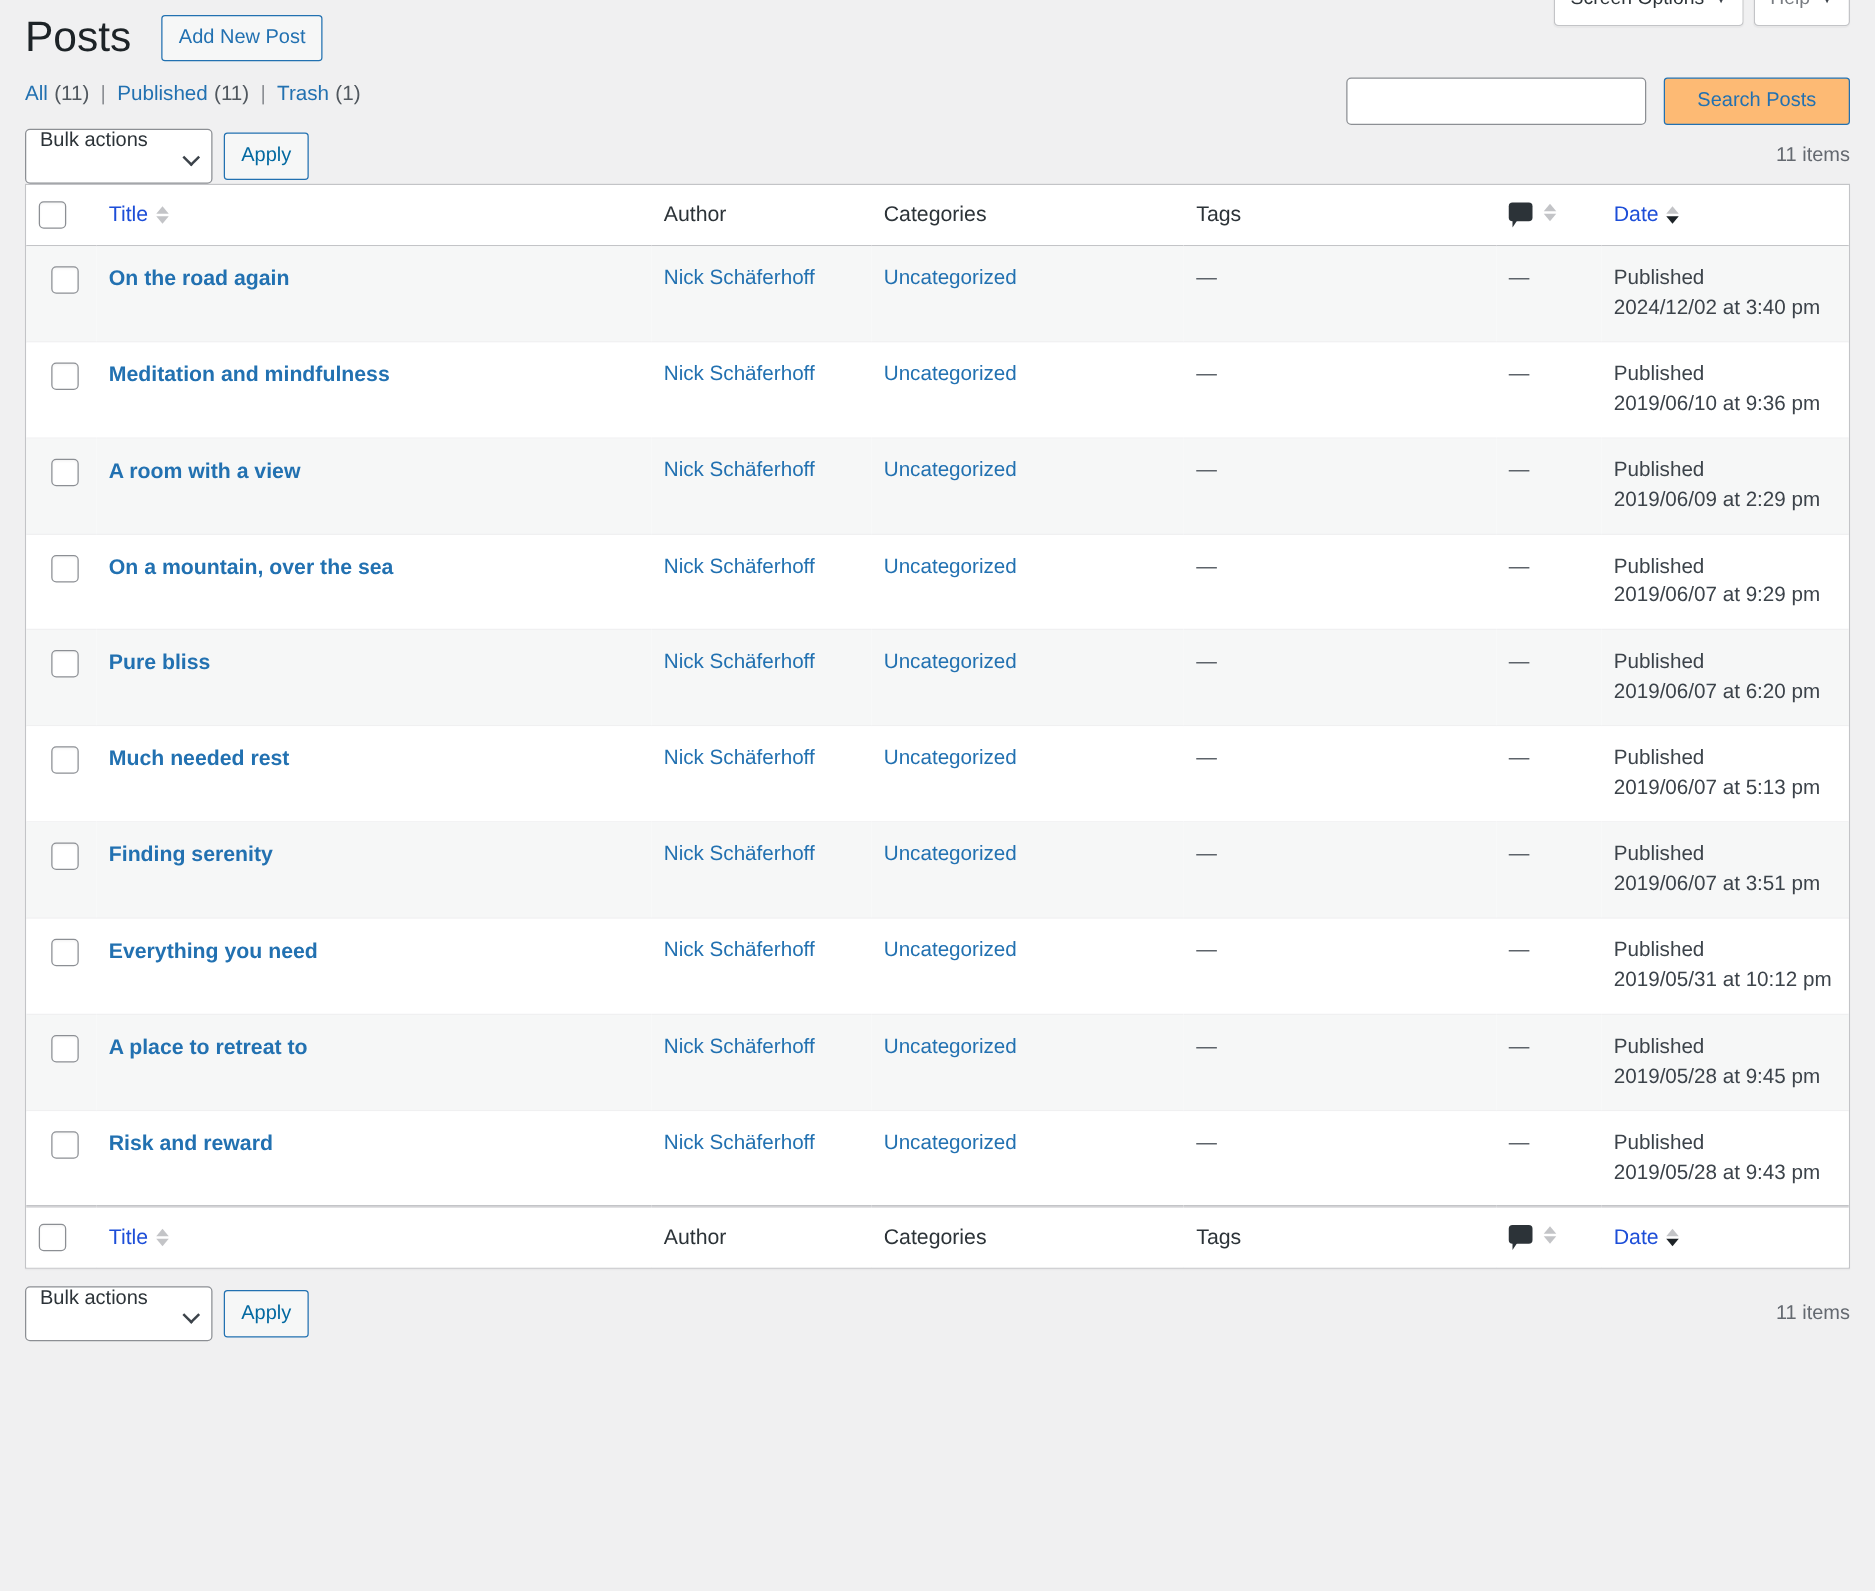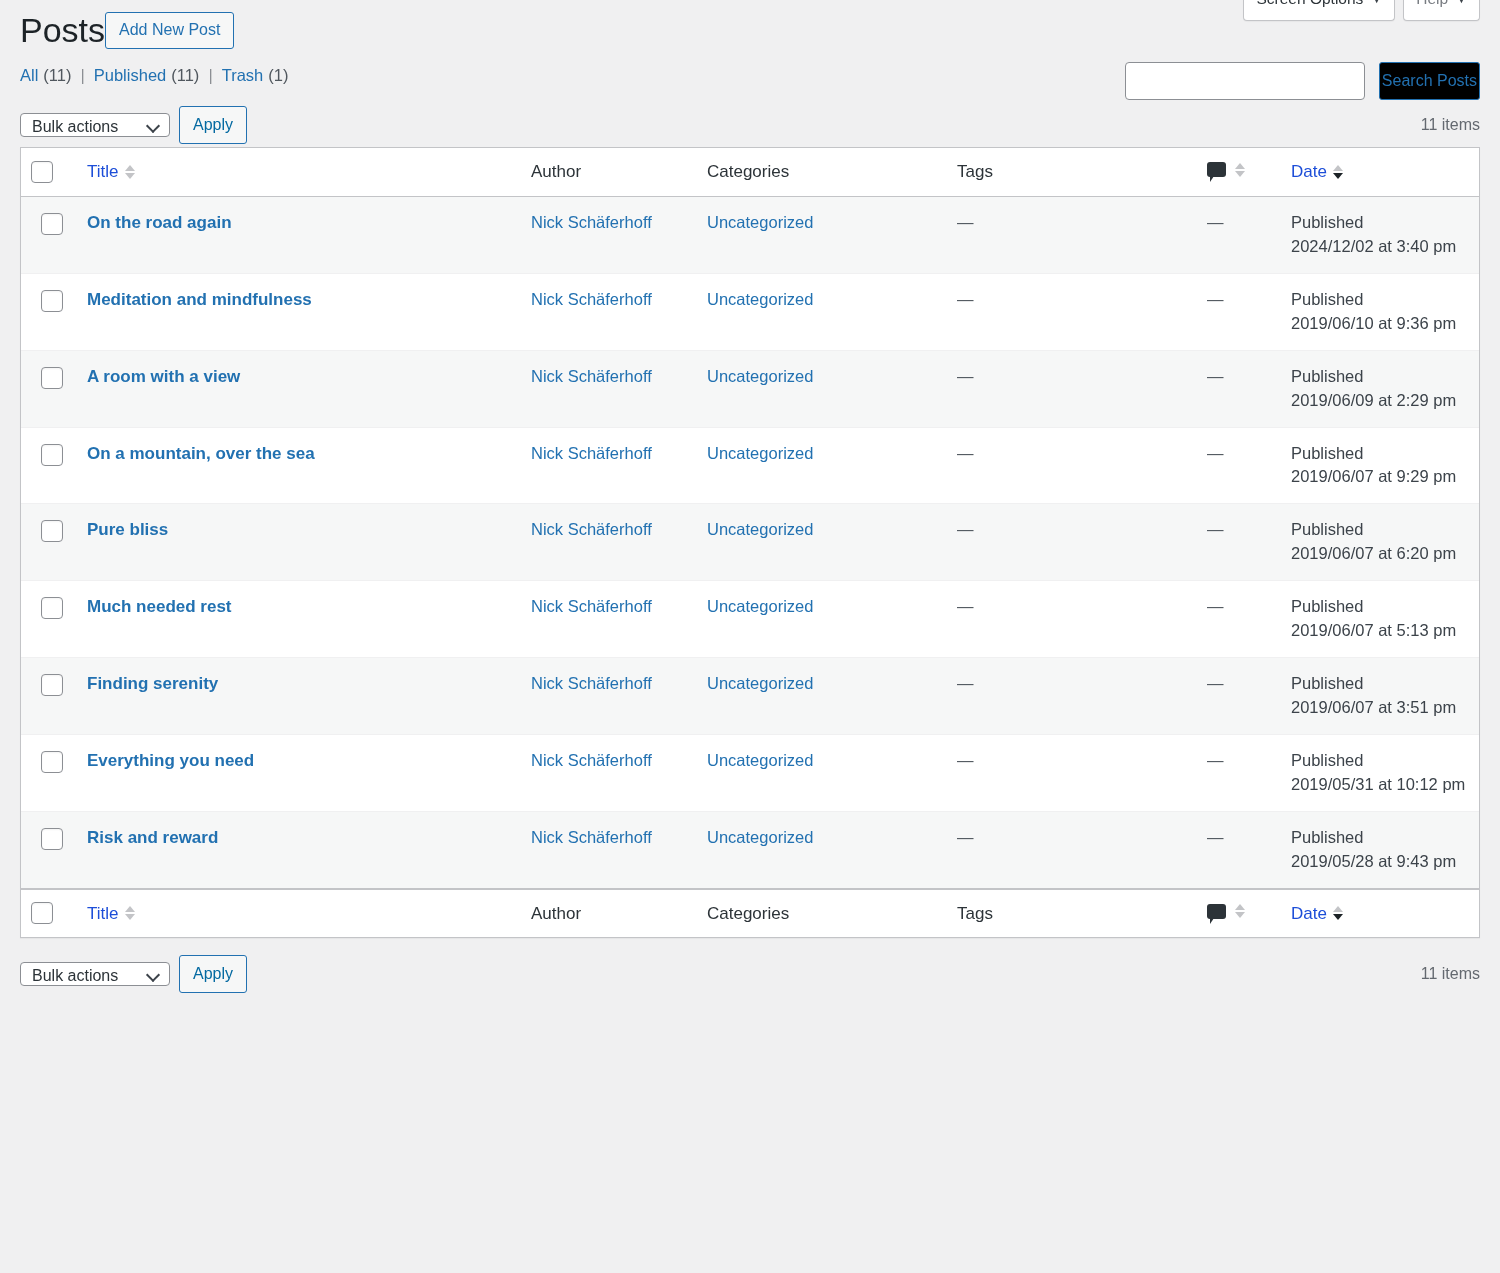--- a/index.html
+++ b/index.html
@@ -30,21 +30,21 @@
     box-shadow: 0 1px 1px rgba(0,0,0,.04);
     cursor: pointer;
   }
   .meta-btn .caret { font-size: 11px; color: #3c434a; }
   .meta-btn.help { color: #787c82; }
 
   
   .wrap { padding: 0 20px; position: relative; }
 
   .title-row {
-    display: flex; align-items: center; gap: 0;
+    display: flex; align-items: center; gap: 24px;
     padding-top: 8px;
   }
   h1.page-title {
     font-size: 34px;
     font-weight: 400;
     color: #1d2327;
     margin: 0;
     line-height: 1.3;
   }
   .add-new {
@@ -84,50 +84,50 @@
     border-radius: 4px;
     background: #fff;
     padding: 0 10px;
     font-size: 16px;
     color: #2c3338;
     font-family: "Liberation Sans", sans-serif;
     box-shadow: 0 0 0 transparent;
   }
   .search-submit {
     height: 38px;
-    background: #000000;
+    background: #fdba74;
     border: 1px solid #2271b1;
     border-radius: 3px;
     color: #2271b1;
     font-size: 16px;
-    padding: 0 2px;
+    padding: 0 26px;
     cursor: pointer;
     font-family: "Liberation Sans", sans-serif;
     white-space: nowrap;
   }
 
   
   .tablenav {
     display: flex; align-items: center;
     margin-top: 18px;
     height: 44px;
     position: relative;
   }
   .tablenav.bottom { margin-top: 14px; }
 
   .alignleft { display: flex; align-items: center; gap: 9px; }
   .actions-gap { margin-left: 18px; }
 
   .wp-select {
     position: relative;
-    display: inline-flex; align-items: flex-end;
+    display: inline-flex; align-items: flex-start;
     background: #fff;
     border: 1px solid #8c8f94;
     border-radius: 4px;
-    height: 24px;
+    height: 44px;
     padding: 0 34px 0 11px;
     font-size: 16px;
     color: #2c3338;
     cursor: pointer;
     box-shadow: 0 0 0 transparent;
     white-space: nowrap;
   }
   .wp-select .arrow {
     position: absolute; right: 11px; top: 50%;
     width: 10px; height: 10px;
@@ -489,20 +489,34 @@
           <td class="col-comments"><span class="dash">—</span></td>
           <td class="col-date">
             <span class="post-state">Published</span>
             <span class="post-date">2019/05/31 at 10:12 pm</span>
           </td>
         </tr>
         <tr>
           <td class="col-cb">
             <input type="checkbox" class="cb" style="">
           </td>
+          <td class="col-title"><a class="row-title">A place to retreat to</a></td>
+          <td class="col-author"><a class="row-link">Nick Schäferhoff</a></td>
+          <td class="col-cats"><a class="row-link">Uncategorized</a></td>
+          <td class="col-tags"><span class="dash">—</span></td>
+          <td class="col-comments"><span class="dash">—</span></td>
+          <td class="col-date">
+            <span class="post-state">Published</span>
+            <span class="post-date">2019/05/28 at 9:45 pm</span>
+          </td>
+        </tr>
+        <tr>
+          <td class="col-cb">
+            <input type="checkbox" class="cb" style="">
+          </td>
           <td class="col-title"><a class="row-title">Risk and reward</a></td>
           <td class="col-author"><a class="row-link">Nick Schäferhoff</a></td>
           <td class="col-cats"><a class="row-link">Uncategorized</a></td>
           <td class="col-tags"><span class="dash">—</span></td>
           <td class="col-comments"><span class="dash">—</span></td>
           <td class="col-date">
             <span class="post-state">Published</span>
             <span class="post-date">2019/05/28 at 9:43 pm</span>
           </td>
         </tr>

